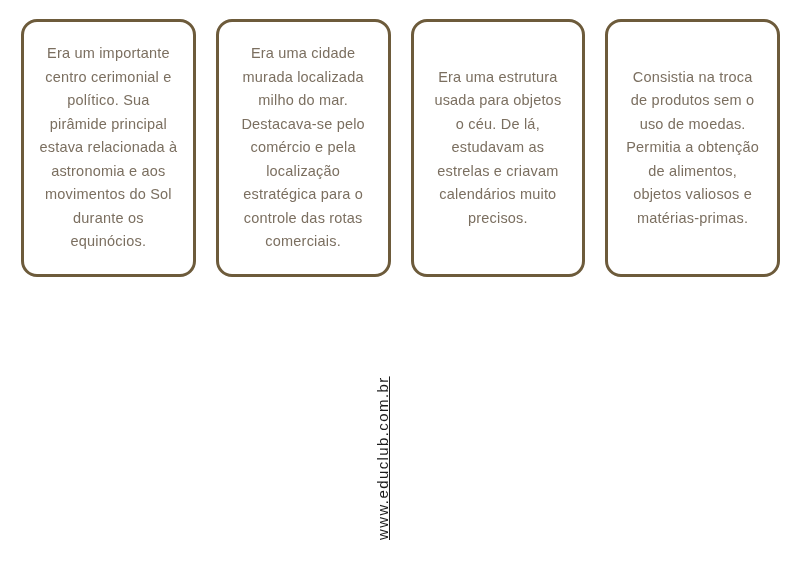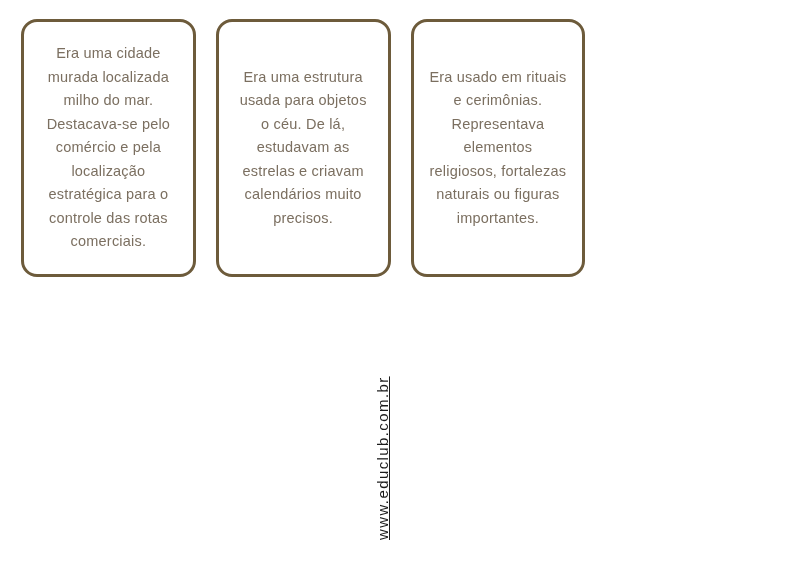--- a/index.html
+++ b/index.html
@@ -55,43 +55,54 @@
     color: #1c1c1c;
     text-decoration: underline;
     white-space: nowrap;
   }
 </style>
 </head>
 <body>
 
 <div class="cards-grid">
   <div class="card">
+    <p class="card-text">Era um importante
+centro cerimonial e
+político. Sua
+pirâmide principal
+estava relacionada à
+astronomia e aos
+movimentos do Sol
+durante os
+equinócios.</p>
+  </div>
+  <div class="card">
     <p class="card-text">Era uma cidade
 murada localizada
 milho do mar.
 Destacava-se pelo
 comércio e pela
 localização
 estratégica para o
 controle das rotas
 comerciais.</p>
   </div>
   <div class="card">
     <p class="card-text">Era uma estrutura
 usada para objetos
 o céu. De lá,
 estudavam as
 estrelas e criavam
 calendários muito
 precisos.</p>
   </div>
   <div class="card">
-    <p class="card-text">Era usado em rituais
-e cerimônias.
-Representava
-elementos
-religiosos, fortalezas
-naturais ou figuras
-importantes.</p>
+    <p class="card-text">Consistia na troca
+de produtos sem o
+uso de moedas.
+Permitia a obtenção
+de alimentos,
+objetos valiosos e
+matérias-primas.</p>
   </div>
 </div>
 
 <div class="watermark">www.educlub.com.br</div>
 
 </body></html>

